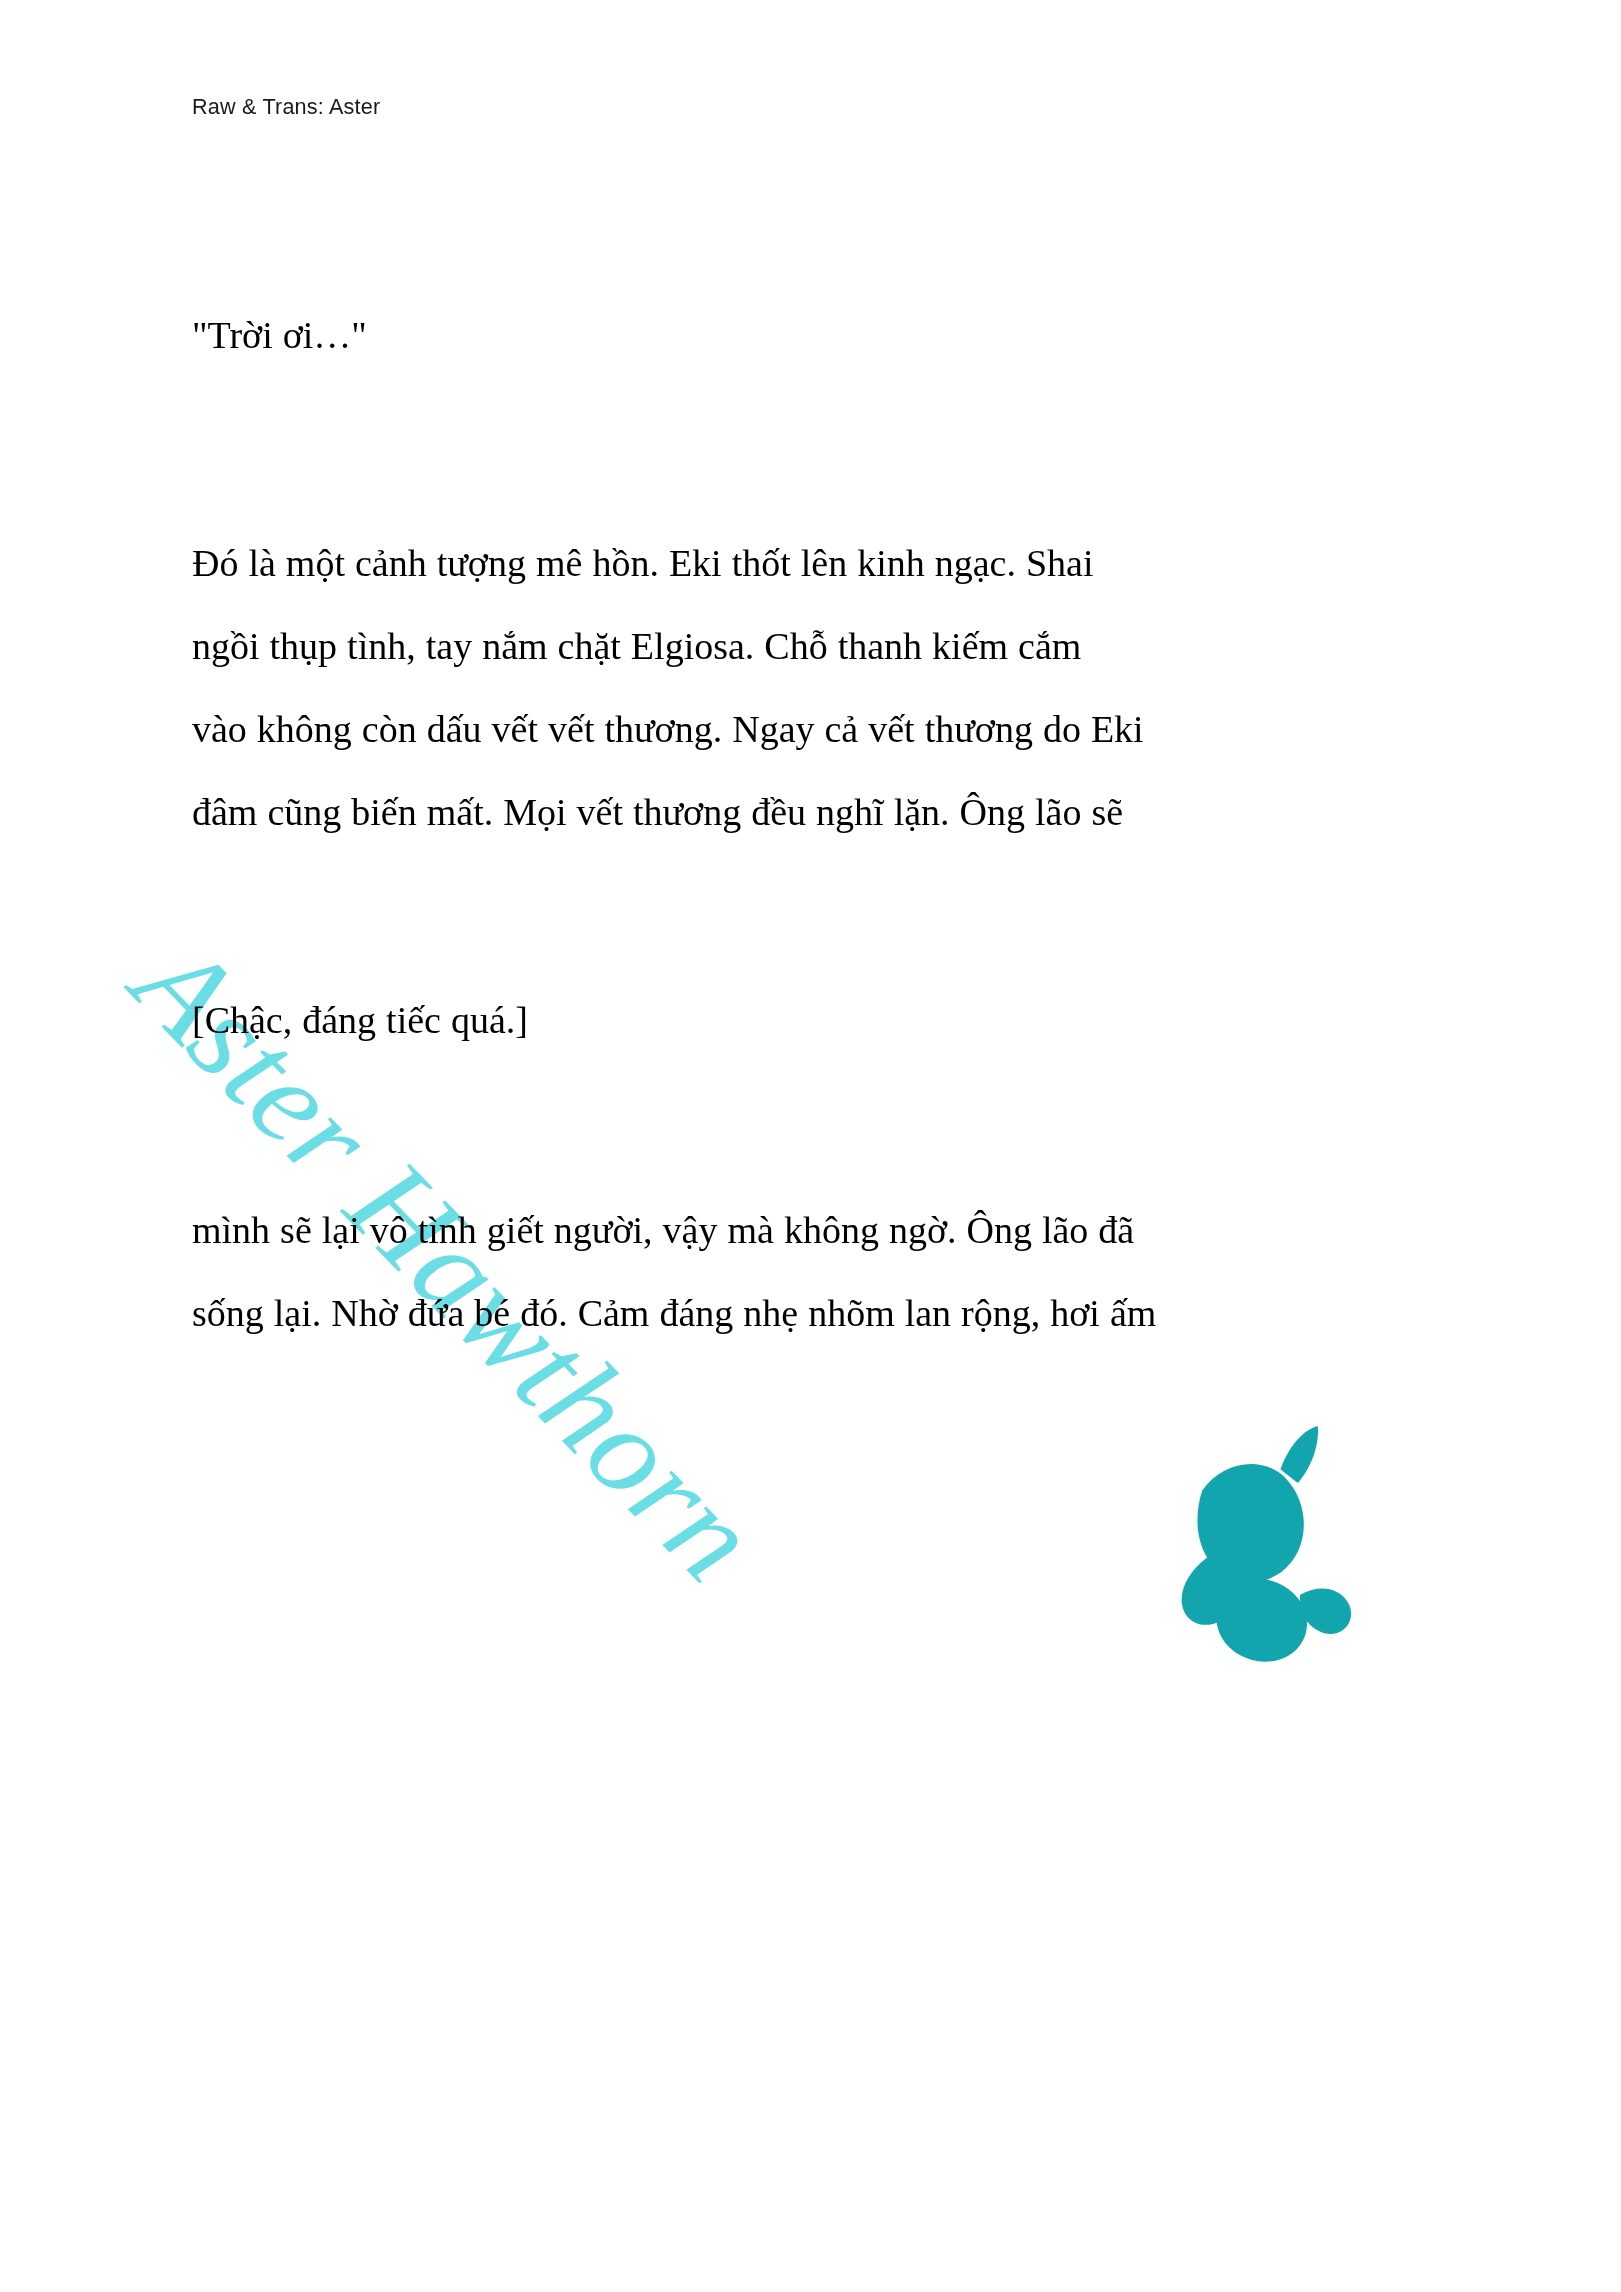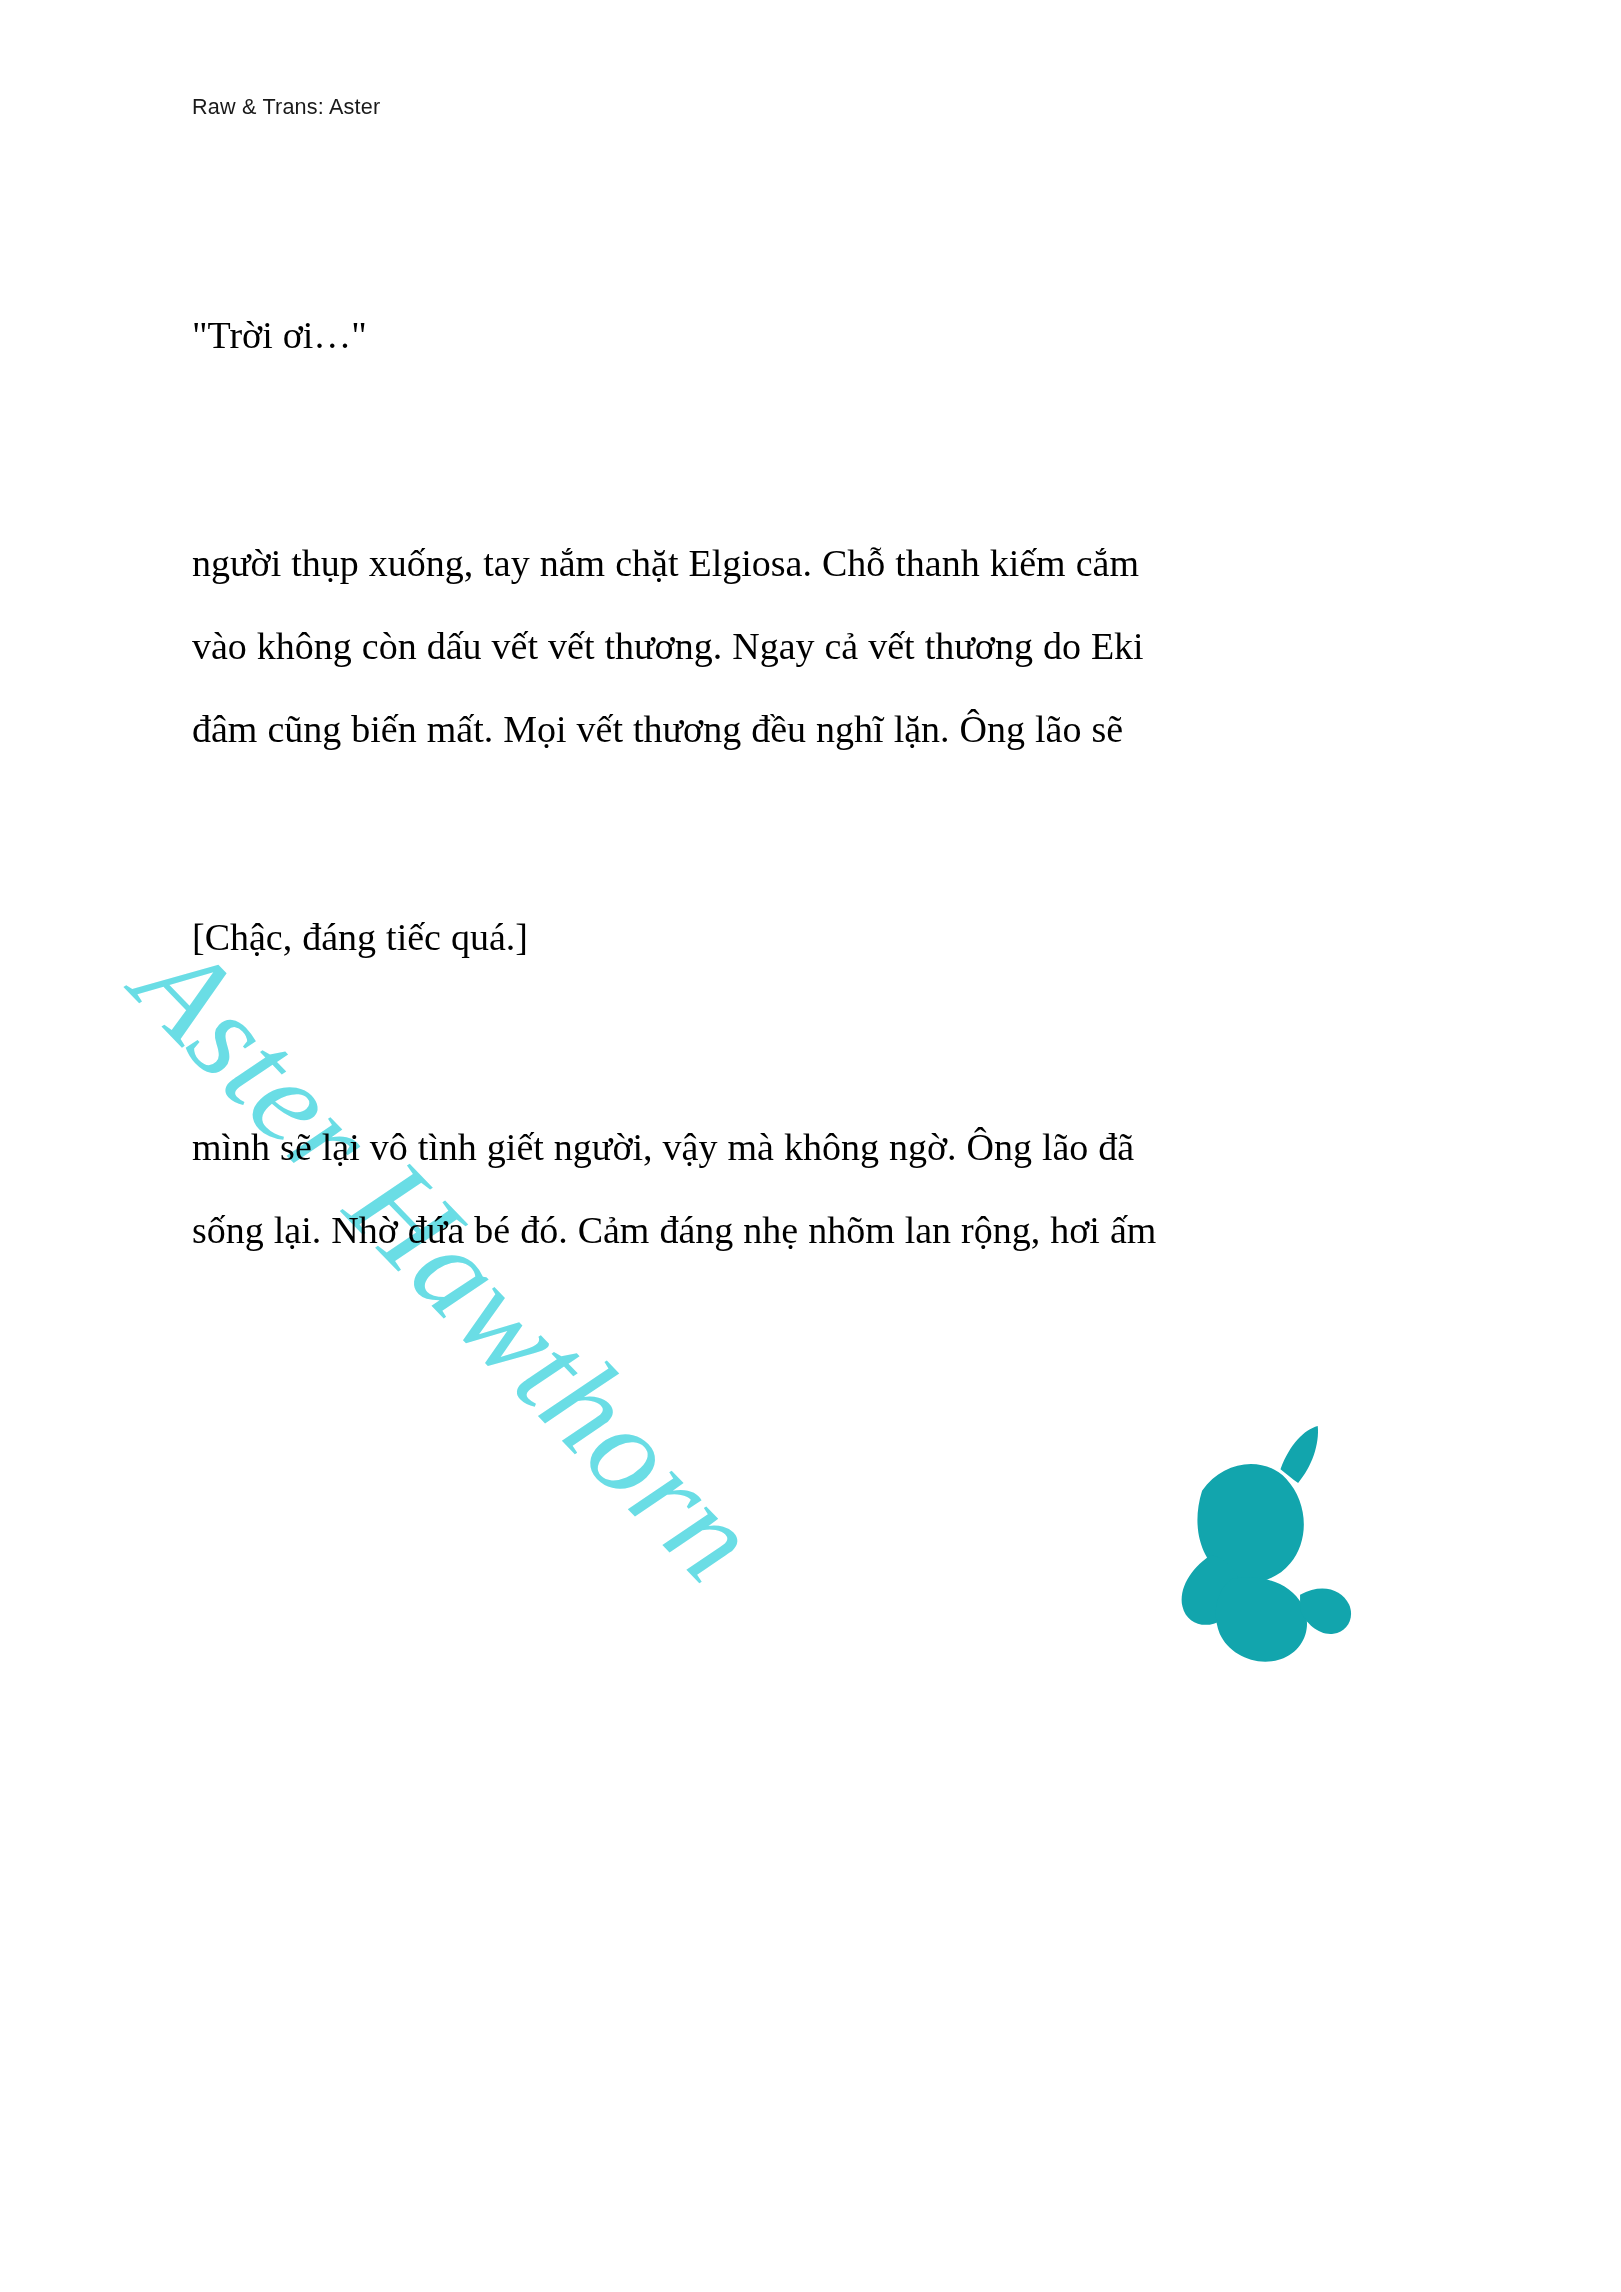--- a/index.html
+++ b/index.html
@@ -103,21 +103,22 @@
 
   <div class="body-col">
 
     <p class="para">
       <span class="ln">"Trời ơi…"</span>
     </p>
 
     <div class="gap-1"></div>
 
     <p class="para">
-      <span class="ln">người thụp xuống, tay nắm chặt Elgiosa. Chỗ thanh kiếm cắm</span>
+      <span class="ln">Đó là một cảnh tượng mê hồn. Eki thốt lên kinh ngạc. Shai</span>
+      <span class="ln">ngồi thụp tình, tay nắm chặt Elgiosa. Chỗ thanh kiếm cắm</span>
       <span class="ln">vào không còn dấu vết vết thương. Ngay cả vết thương do Eki</span>
       <span class="ln">đâm cũng biến mất. Mọi vết thương đều nghĩ lặn. Ông lão sẽ</span>
     </p>
 
     <div class="gap-2"></div>
 
     <p class="para">
       <span class="ln">[Chậc, đáng tiếc quá.]</span>
     </p>
 

